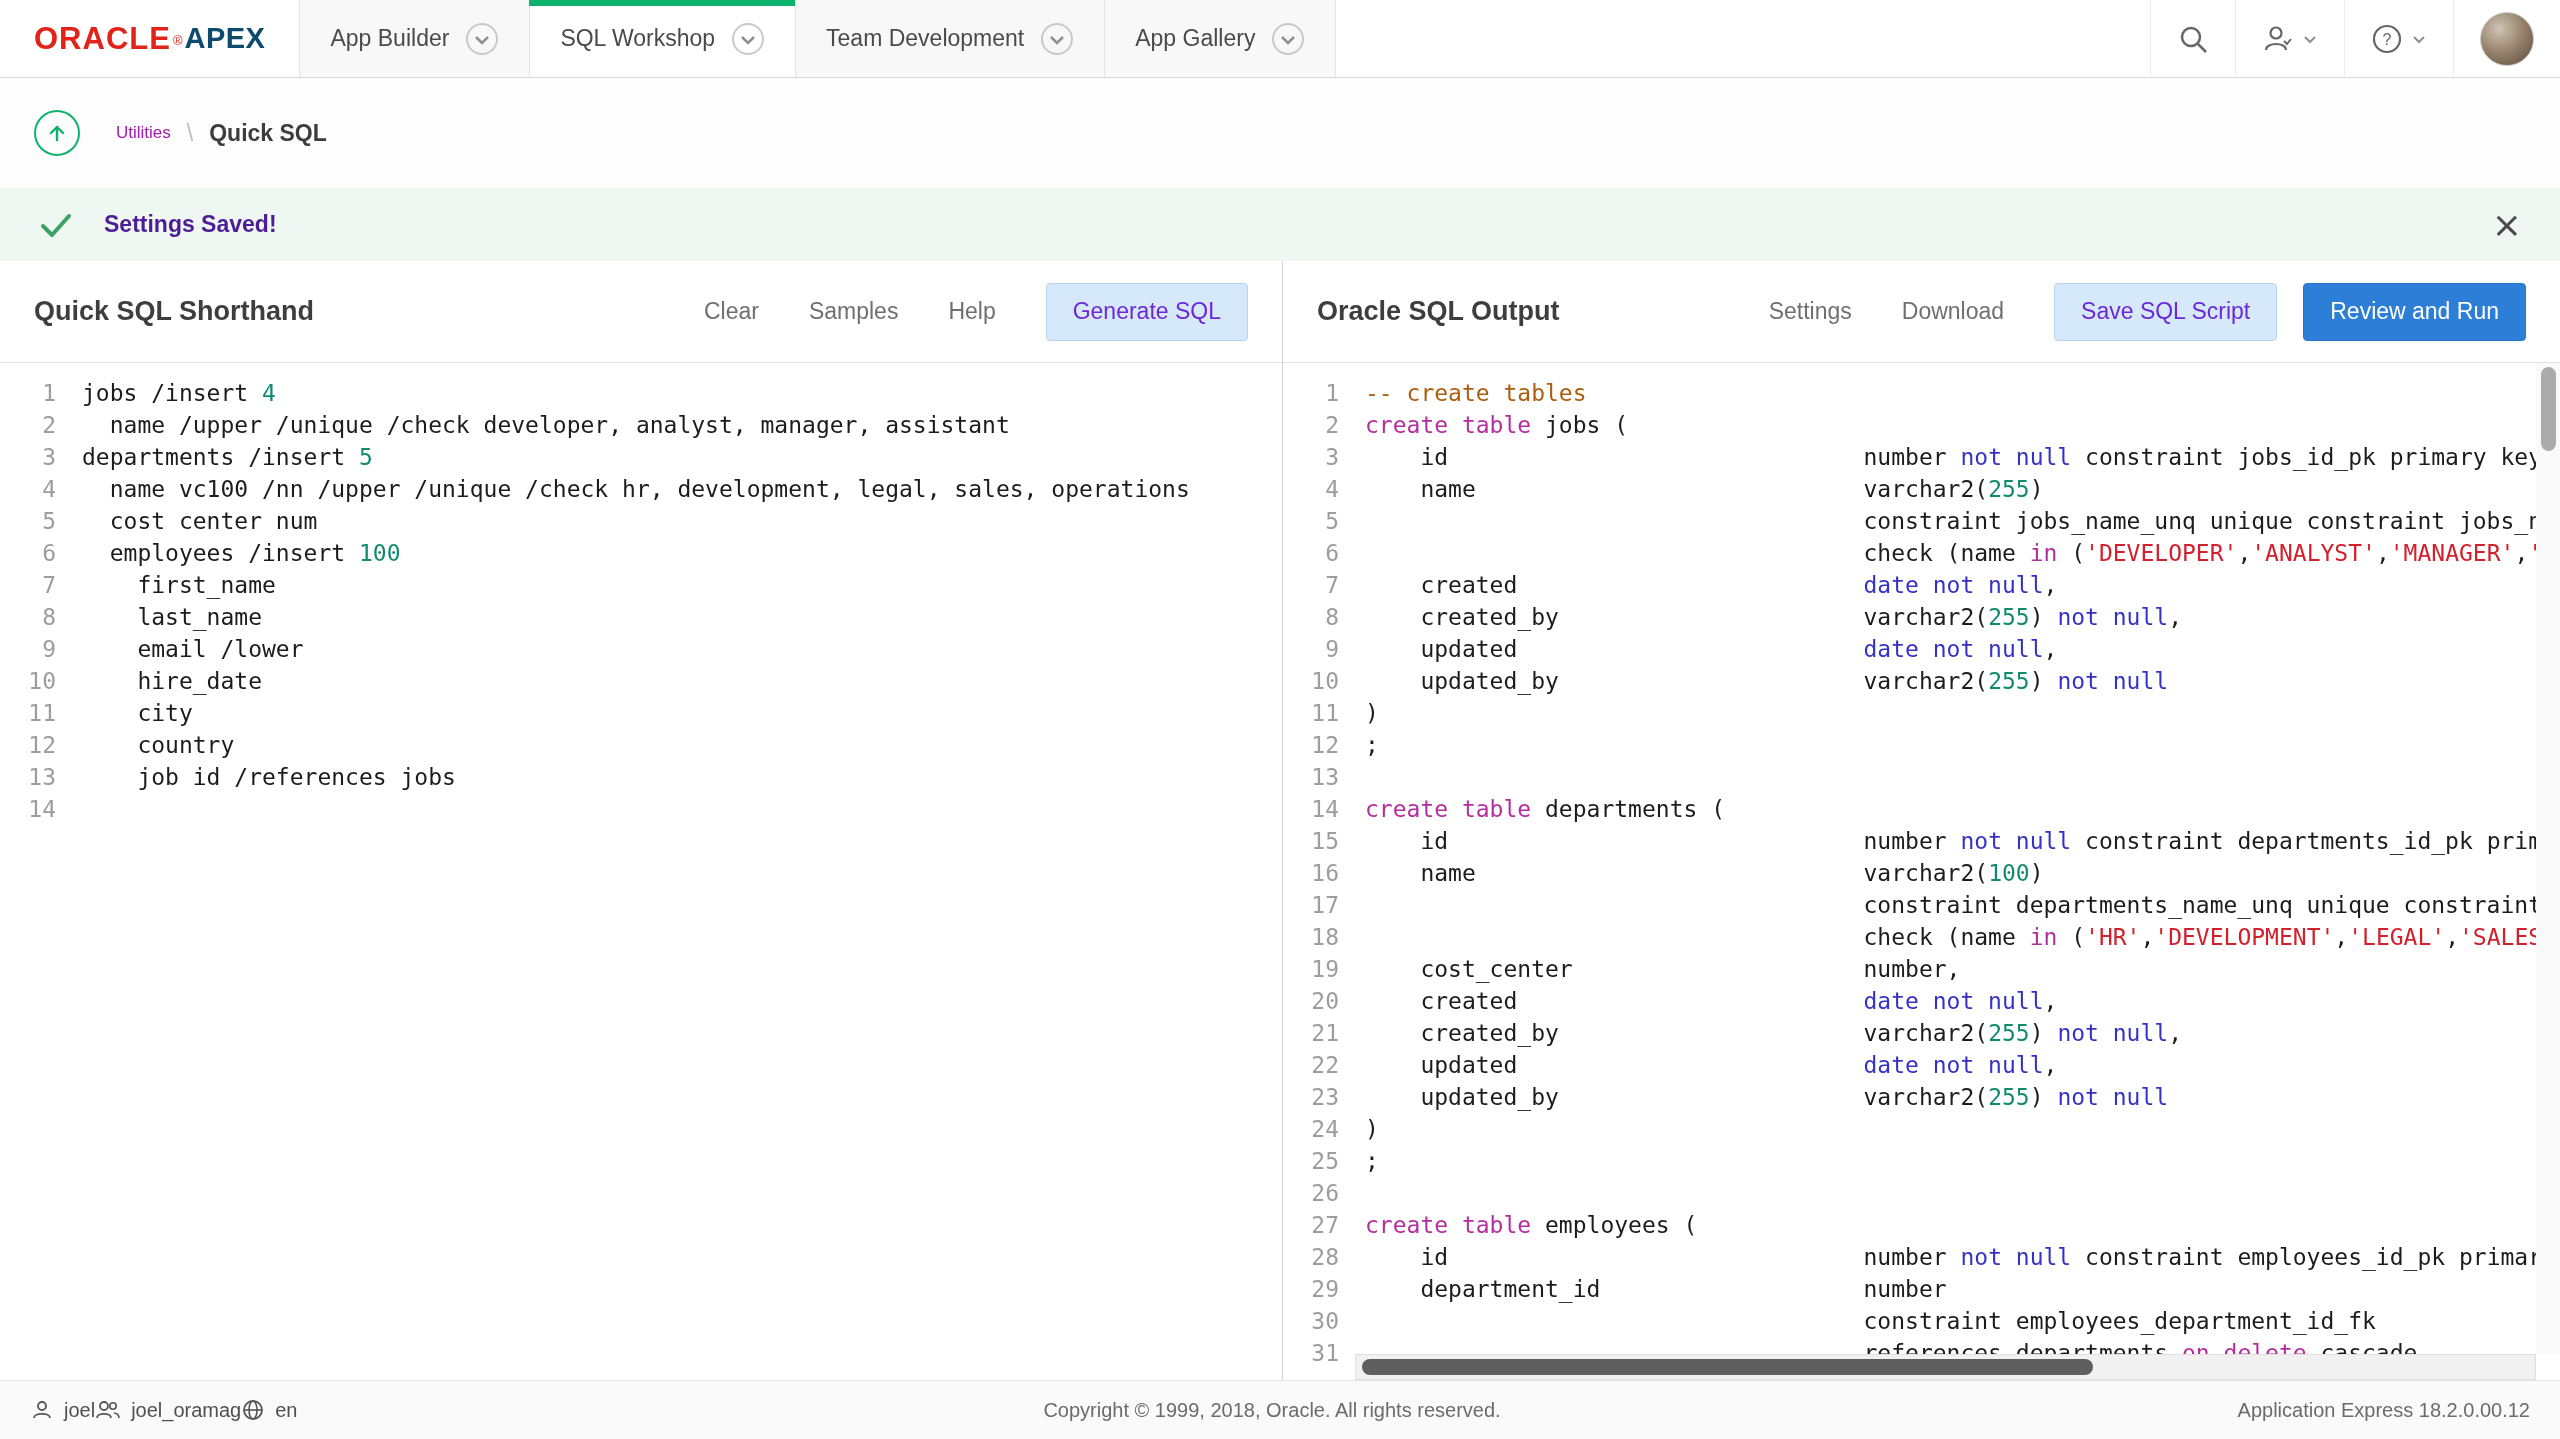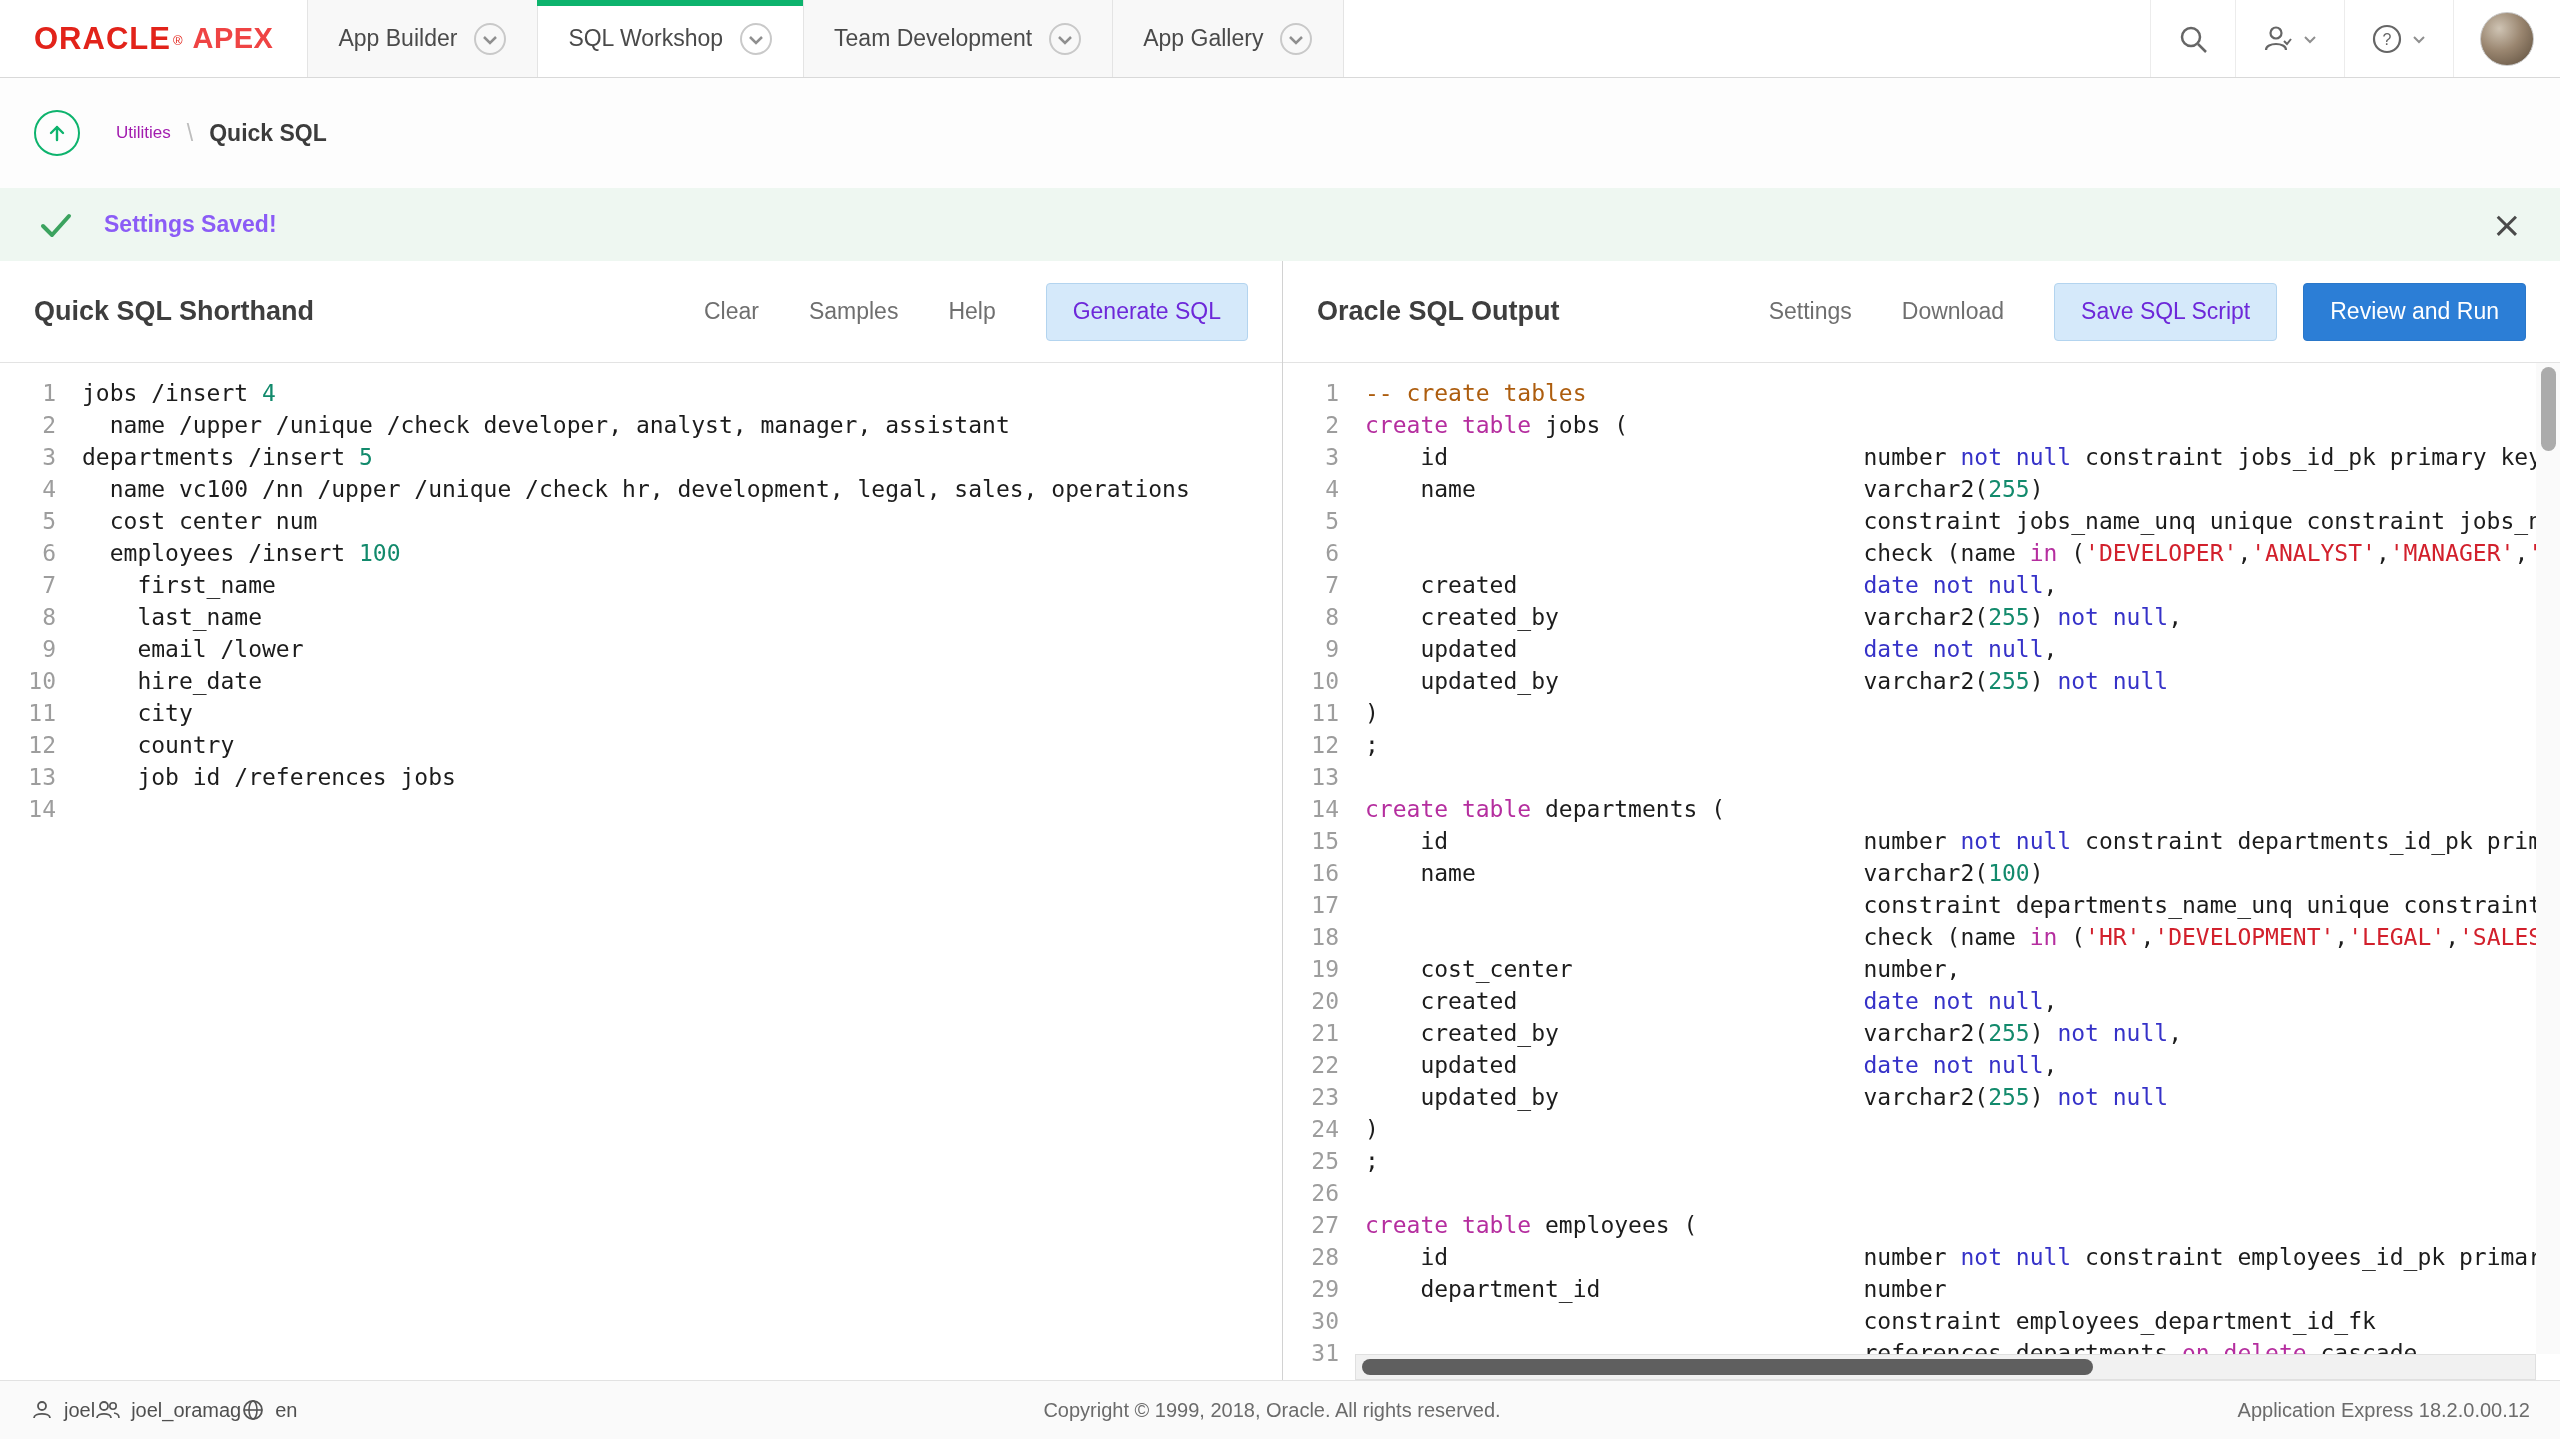--- a/index.html
+++ b/index.html
@@ -6,21 +6,21 @@
   html,body { width:2560px; height:1439px; overflow:hidden; background:#fff;
               font-family:"Liberation Sans", sans-serif; color:#3e3e3e; }
   .app { width:2560px; height:1439px; display:flex; flex-direction:column; }
 
   
   .topbar { height:78px; min-height:78px; background:#fff; border-bottom:1px solid #d9d9d9;
             display:flex; align-items:stretch; }
   .logo { display:flex; align-items:center; padding:0 34px; white-space:nowrap; }
   .logo .oracle { color:#e2231a; font-size:31px; font-weight:700; letter-spacing:1px; }
   .logo .reg { color:#e2231a; font-size:13px; vertical-align:top; margin:4px 2px 0 2px; }
-  .logo .apex { color:#ef4444; font-size:29px; font-weight:600; margin-left:8px; letter-spacing:0.5px; }
+  .logo .apex { color:#0c4a6e; font-size:29px; font-weight:600; letter-spacing:0.5px; }
   .tabs { display:flex; align-items:stretch; }
   .tab { display:flex; align-items:center; gap:16px; padding:0 30px; border-left:1px solid #e4e4e4;
          font-size:23px; color:#4a4a4a; background:#f8f8f8; cursor:pointer; position:relative; white-space:nowrap; }
   .tab:last-child { border-right:1px solid #e4e4e4; }
   .tab.active { background:#fff; }
   .tab.active::before { content:""; position:absolute; top:0; left:-1px; right:-1px; height:6px; background:#0db36d; }
   .chevcircle { width:34px; height:34px; flex:none; }
   .topbar-right { margin-left:auto; display:flex; align-items:stretch; }
   .tb-item { display:flex; align-items:center; gap:8px; padding:0 26px; border-left:1px solid #ececec;
              color:#5f5f5f; cursor:pointer; }
@@ -31,21 +31,21 @@
   
   .breadcrumb-bar { height:110px; min-height:110px; background:#fdfdfd; display:flex; align-items:center; padding:0 34px; }
   .up-circle { width:46px; height:46px; border-radius:50%; border:2px solid #0db36d; color:#0db36d;
                display:flex; align-items:center; justify-content:center; cursor:pointer; }
   .crumb-utilities { margin-left:36px; font-size:17px; color:#a21caf; cursor:pointer; }
   .crumb-sep { margin:0 16px; color:#bdbdbd; font-size:23px; }
   .crumb-current { font-size:23px; font-weight:700; color:#3c3c3c; }
 
   
   .banner { height:73px; min-height:73px; background:#eef7f1; display:flex; align-items:center; padding:0 38px; }
-  .banner-msg { margin-left:30px; font-size:23px; font-weight:700; color:#8b5cf6; }
+  .banner-msg { margin-left:30px; font-size:23px; font-weight:700; color:#4c1d95; }
   .banner-close { margin-left:auto; font-size:36px; color:#4a4a4a; cursor:pointer; line-height:1;
                   font-family:"DejaVu Sans", sans-serif; }
 
   
   .panels { flex:1; display:flex; min-height:0; }
   .panel { display:flex; flex-direction:column; min-width:0; background:#fff; }
   .panel.left { width:1283px; flex:none; border-right:1px solid #d2d2d2; }
   .panel.right { flex:1; }
   .panel-header { height:102px; min-height:102px; border-bottom:1px solid #e3e3e3; display:flex;
                   align-items:center; padding:0 34px; }

